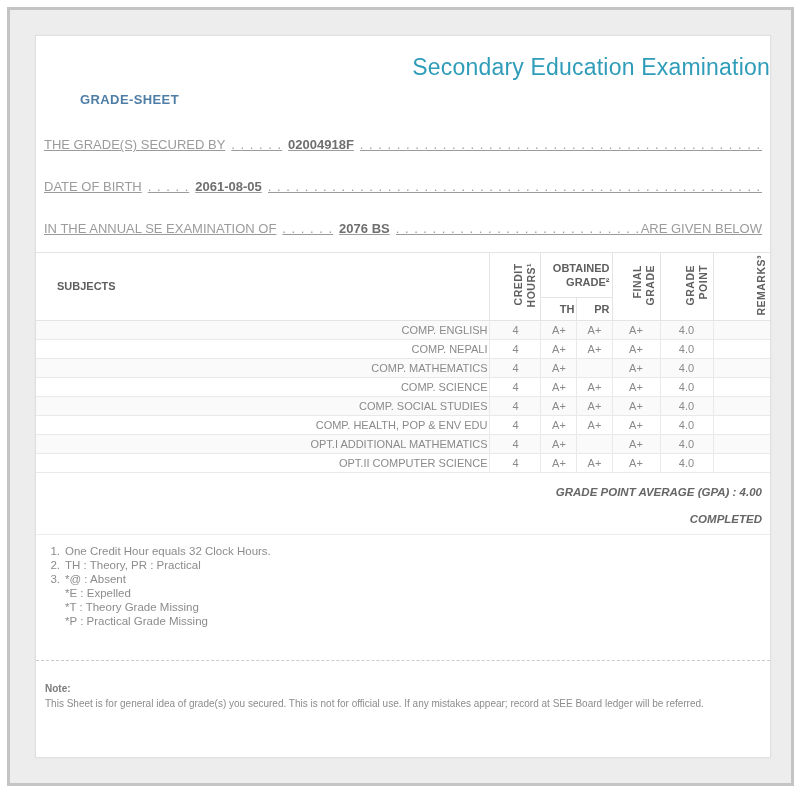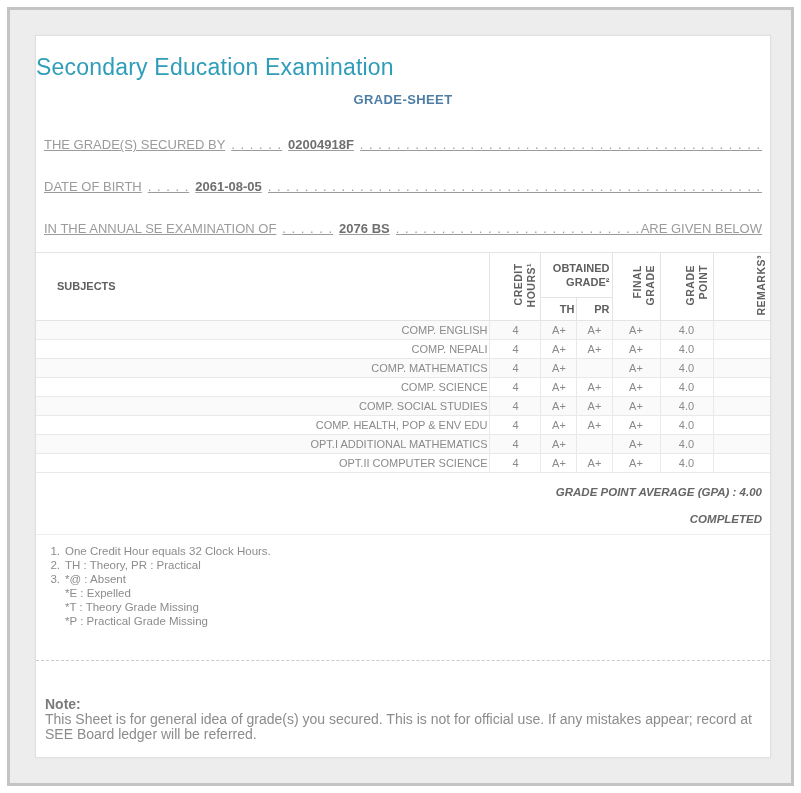--- a/index.html
+++ b/index.html
@@ -22,33 +22,33 @@
     min-height: 723px;
     background: #ffffff;
     border: 1px solid #e0e0e0;
     box-shadow: 0 0 3px rgba(0,0,0,0.04);
     padding-bottom: 14px;
   }
 
   
   .title {
     margin-top: 18px;
-    text-align: left;
+    text-align: right;
     font-size: 23px;
     font-weight: 400;
     color: #2f9db9;
     letter-spacing: 0.2px;
   }
   .subtitle {
     margin-top: 11px;
-    text-align: center;
     font-size: 13px;
     font-weight: bold;
     color: #4e7da5;
     letter-spacing: 0.4px;
+    margin-left: 44px;
   }
 
   
   .info { margin: 31px 8px 0 8px; font-size: 13px; color: #9b9b9b; text-decoration: underline; }
   .info-line {
     display: flex;
     align-items: baseline;
     white-space: nowrap;
     overflow: hidden;
     height: 14px; line-height: 14px;
@@ -131,21 +131,21 @@
     padding: 9px 8px 0 8px;
     font-size: 11.5px;
     line-height: 14px;
     color: #8c8c8c;
   }
   .fn-row { display: flex; }
   .fn-num { flex: none; width: 16px; text-align: right; margin-right: 5px; }
 
   
   .sep { margin-top: 32px; border-top: 1px dashed #cbcbcb; height: 0; }
-  .note { margin: 36px 9px 0 9px; font-size: 14px; line-height: 15px; color: #8c8c8c; }
+  .note { margin: 20px 9px 0 9px; font-size: 10px; line-height: 15px; color: #8c8c8c; }
   .note-label { display: block; font-weight: bold; color: #7b7b7b; }
 </style>
 </head>
 <body>
 
 <div class="frame">
   <div class="card">
 
     <div class="title">Secondary Education Examination</div>
     <div class="subtitle">GRADE-SHEET</div>

